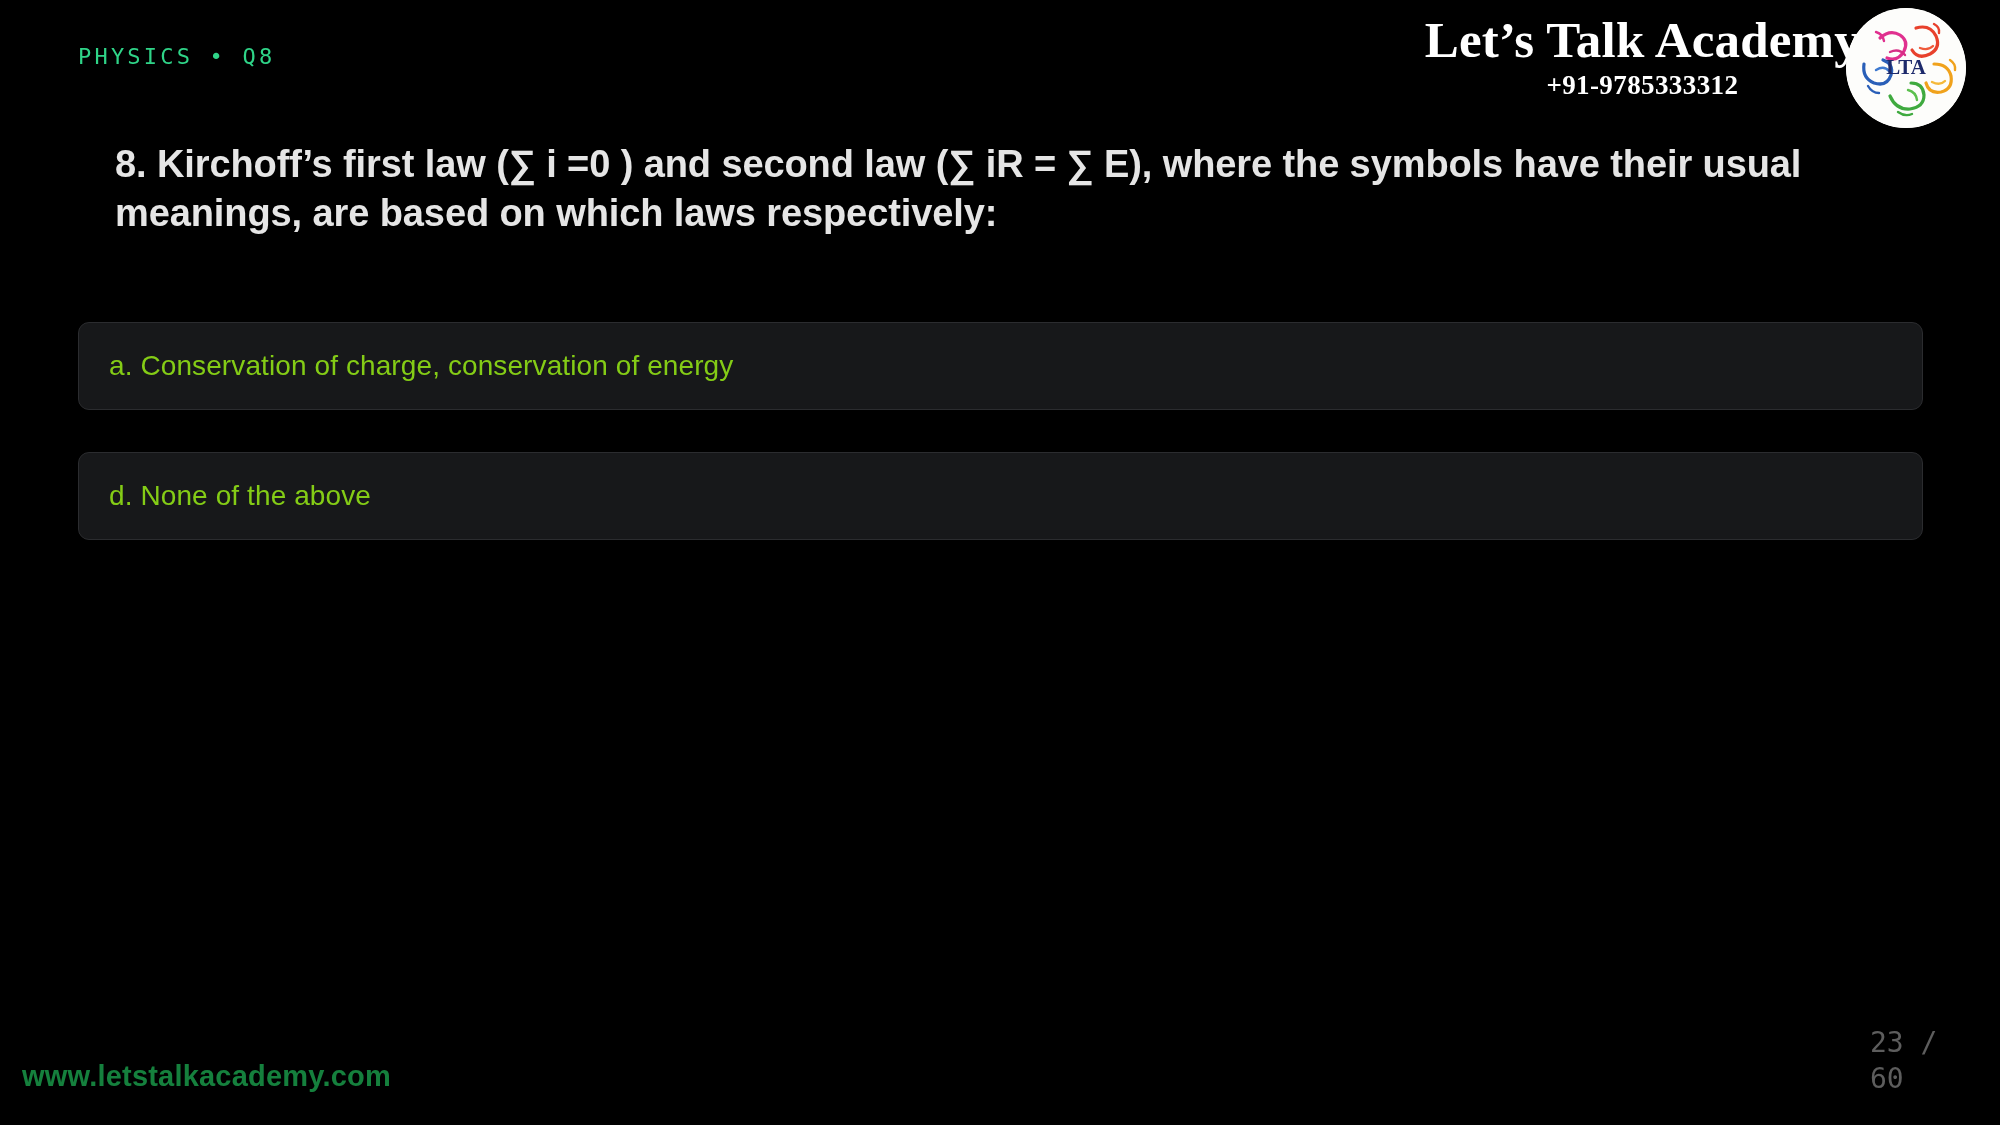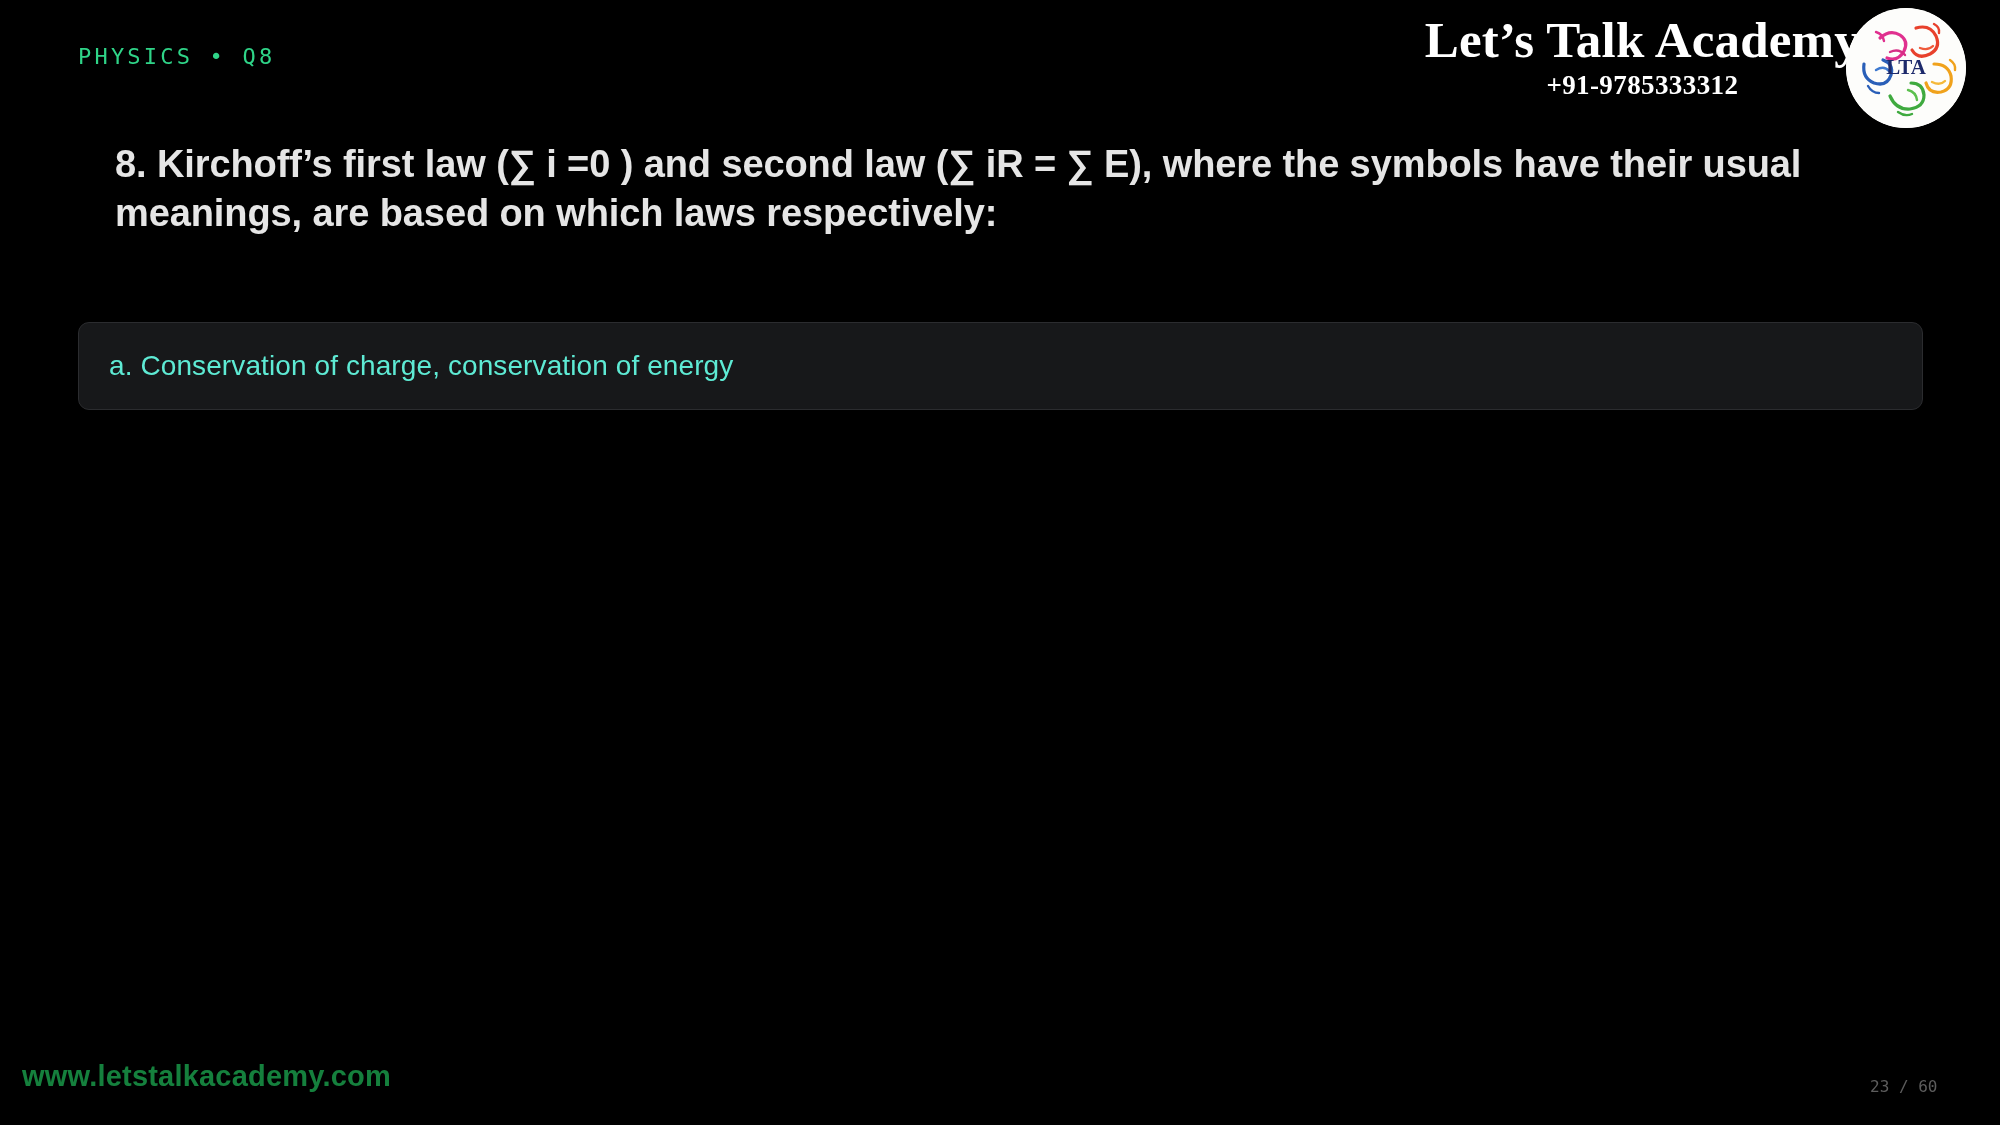--- a/index.html
+++ b/index.html
@@ -96,42 +96,42 @@
     border: 1px solid #2b2c2f;
     border-radius: 11px;
     display: flex;
     align-items: center;
     box-sizing: border-box;
   }
   .option-label {
     padding-left: 30px;
     font-size: 28px;
     font-weight: 400;
-    color: #5eead4;
+    color: #84cc16;
     letter-spacing: 0.1px;
   }
 
   
   .footer-site {
     position: absolute;
     left: 22px;
     bottom: 32px;
     font-family: Liberation Sans, sans-serif;
     font-size: 29px;
     font-weight: 700;
     color: #15803d;
     letter-spacing: 0.2px;
   }
   .page-counter {
     position: absolute;
     right: 44px;
     bottom: 28px;
     width: 86px;
     font-family: "DejaVu Sans Mono", "Liberation Mono", monospace;
-    font-size: 16px;
+    font-size: 28px;
     color: #5d5d5d;
     line-height: 1.28;
     text-align: left;
   }
 </style>
 </head>
 <body>
 
 <div class="header">
 
@@ -175,20 +175,23 @@
 <div class="question">8. Kirchoff’s first law (∑ i =0 ) and second law (∑ iR = ∑ E), where the symbols have their usual meanings, are based on which laws respectively:</div>
 
 <div class="options">
 
   <div class="option-box">
     <span class="option-label">a. Conservation of charge, conservation of energy</span>
   </div>
 
 
 
+  <div class="option-box">
+    <span class="option-label">d. None of the above</span>
+  </div>
 </div>
 
 <div class="footer-site">www.letstalkacademy.com</div>
 
 <div class="page-counter">
   <span>23</span>
   <span>/</span>
   <span>60</span>
 </div>
 

